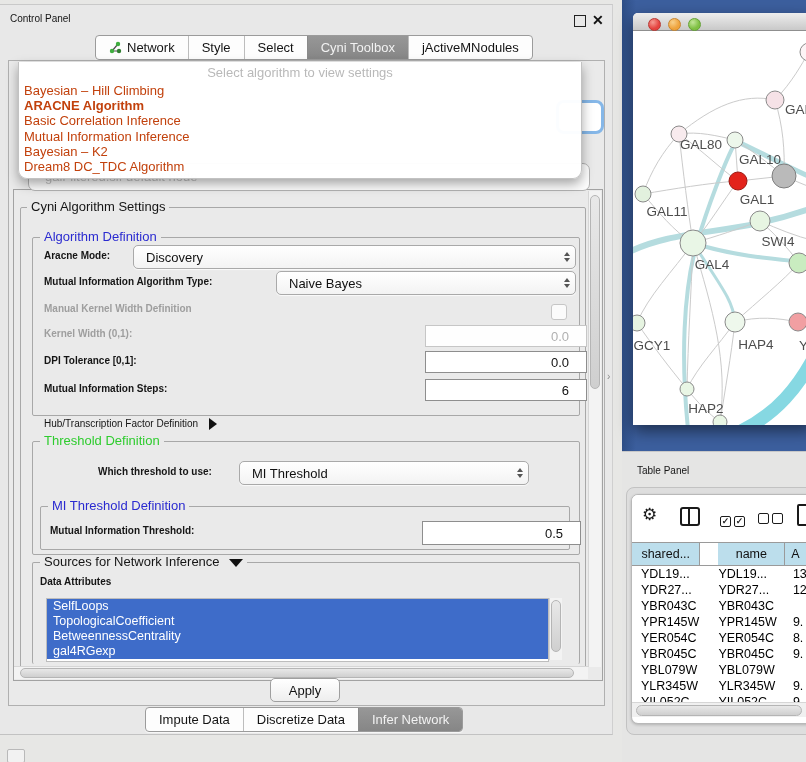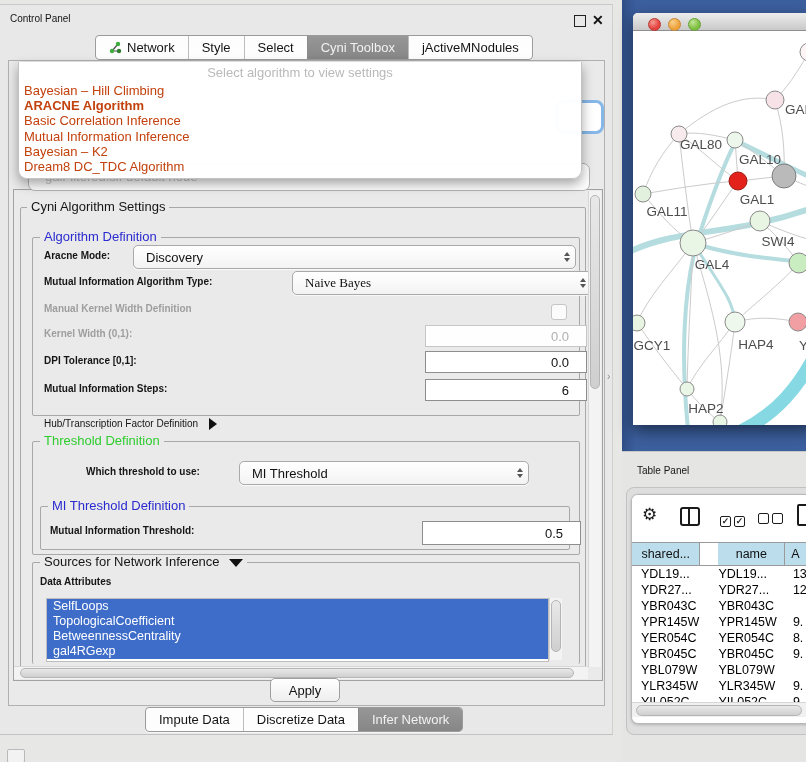--- a/index.html
+++ b/index.html
@@ -151,21 +151,21 @@
     <div class="abs t13 b" style="left:44px;top:245px;">Aracne Mode:</div>
     <div class="combo" style="left:133px;top:240px;width:441px;">
       <span class="val">Discovery</span>
       <span class="stepper">
           <span class="arr-up"></span>
           <span class="arr-dn"></span>
         </span>
     </div>
 
     <div class="abs t13 b" style="left:44px;top:271px;">Mutual Information Algorithm Type:</div>
-    <div class="combo" style="left:292px;top:266px;width:298px;font-family:Liberation Serif, serif;">
+    <div class="combo" style="left:276px;top:266px;width:298px;">
       <span class="val">Naive Bayes</span>
       <span class="stepper">
           <span class="arr-up"></span>
           <span class="arr-dn"></span>
         </span>
     </div>
 
     <div class="abs t13 b gray" style="left:44px;top:298px;">Manual Kernel Width Definition</div>
     <div class="abs" style="left:551px;top:299px;width:14px;height:14px;border:1px solid #c6c6c6;border-radius:3px;background:#fbfbfb;"></div>
 
@@ -185,21 +185,21 @@
     </div>
 
     <div class="abs t13" style="left:44px;top:413px;">
       <span>Hub/Transcription Factor Definition</span>
       <span class="tri-right"></span>
     </div>
 
     <div class="abs group" style="left:32px;top:436px;width:546px;height:112px;"></div>
     <div class="gtitle t13" style="left:40px;top:429px;color:#2ecc2e;">Threshold Definition</div>
 
-    <div class="abs t13 b" style="left:86px;top:461px;">Which threshold to use:</div>
+    <div class="abs t13 b" style="left:98px;top:461px;">Which threshold to use:</div>
     <div class="combo" style="left:239px;top:456px;width:288px;">
       <span class="val">MI Threshold</span>
       <span class="stepper">
           <span class="arr-up"></span>
           <span class="arr-dn"></span>
         </span>
     </div>
 
     <div class="abs group" style="left:40px;top:501px;width:528px;height:42px;"></div>
     <div class="gtitle t13" style="left:48px;top:494px;color:#2a2ad0;">MI Threshold Definition</div>

